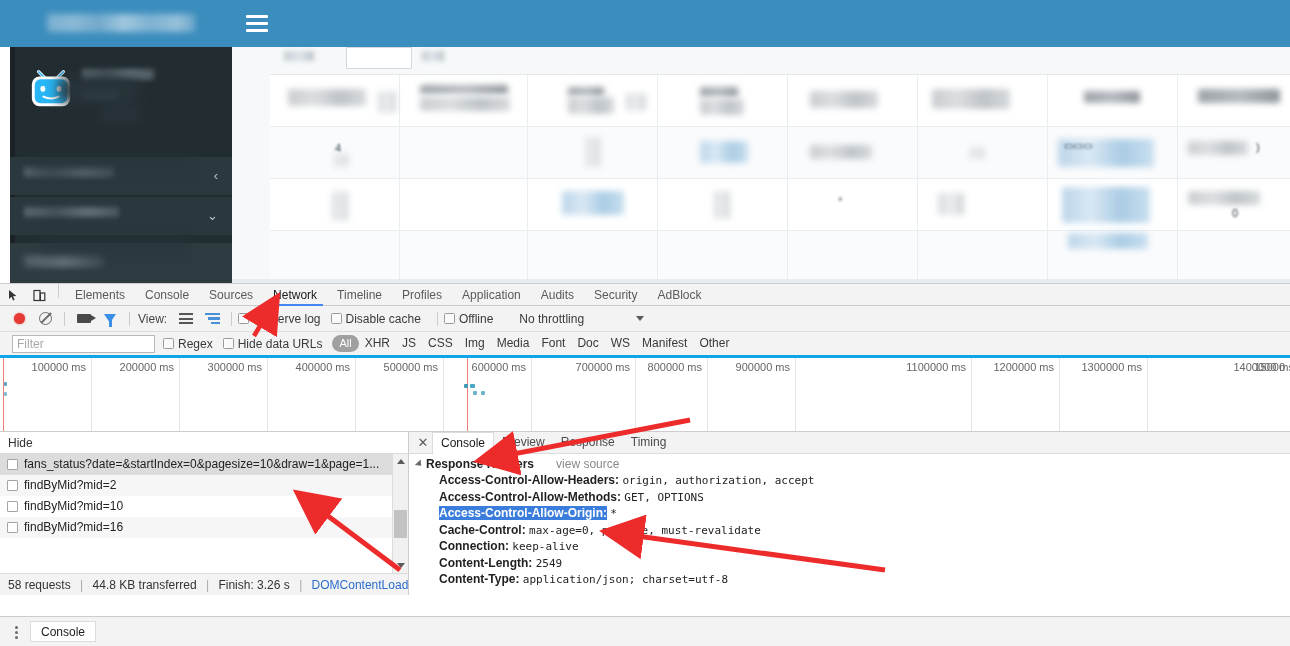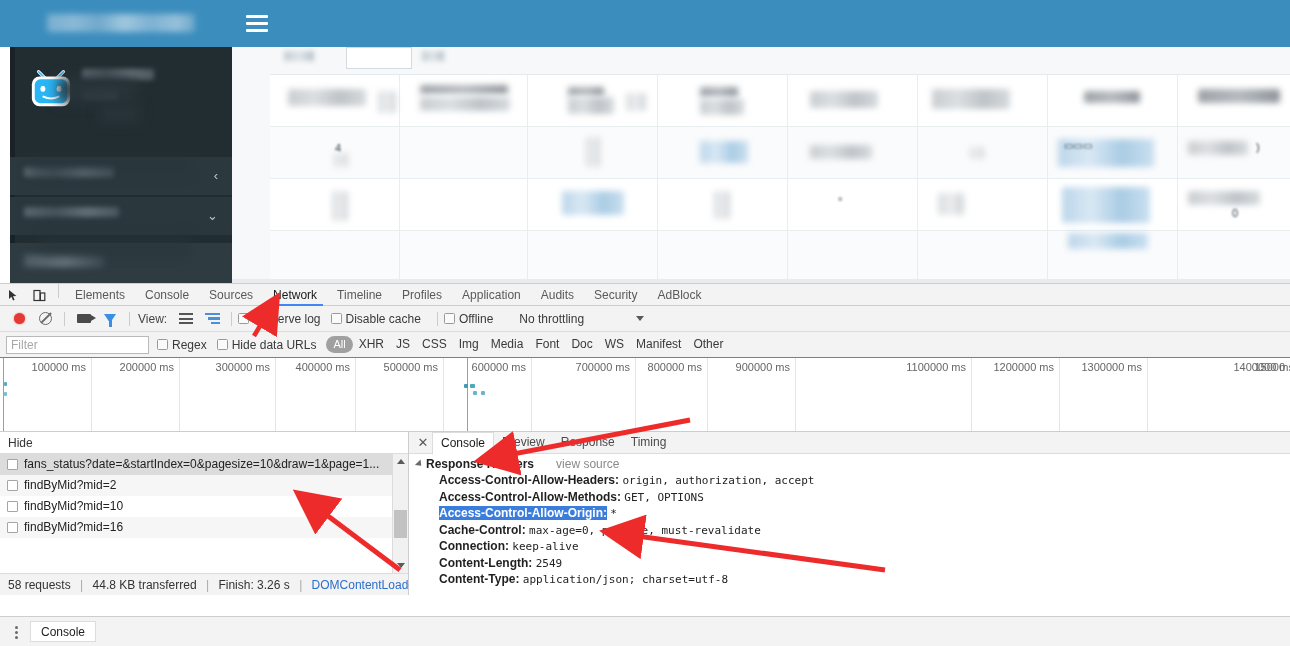--- a/index.html
+++ b/index.html
@@ -217,22 +217,22 @@
   .tb-item { color: #3a3a3a; margin-right: 10px; white-space: nowrap; cursor: pointer; }
   .throttle { color: #3a3a3a; margin-left: 16px; }
   .caret-dn {
     width: 0; height: 0; border-style: solid;
     border-width: 5px 4.5px 0 4.5px;
     border-color: #5a5a5a transparent transparent transparent;
   }
 
   .dt-filterbar {
     position: relative; height: 26px; width: 100%;
-    background: #f3f3f3; border-bottom: 1px solid #0ea5e9;
-    display: flex; align-items: center; padding-left: 6px;
+    background: #f3f3f3; border-bottom: 3px solid #0ea5e9;
+    display: flex; align-items: center; padding-left: 12px;
   }
   .filter-input {
     width: 143px; height: 18px; border: 1px solid #b9b9b9; background: #fff;
     font-size: 12px; padding: 0 4px; color: #333;
     font-family: "Liberation Sans", sans-serif;
   }
   .filter-input::placeholder { color: #a8a8a8; }
   .ftype {
     padding: 0 6px; height: 17px; line-height: 17px; color: #3a3a3a;
     cursor: pointer; border-radius: 9px; white-space: nowrap;
@@ -629,21 +629,21 @@
       <span class="ftype">Other</span>
     </div>
 
     <div class="timeline">
       <div class="tl-tick" style="left:0px;width:92px;">
         <span>100000 ms</span>
         </div>
       <div class="tl-tick" style="left:92px;width:88px;">
         <span>200000 ms</span>
         </div>
-      <div class="tl-tick" style="left:188px;width:88px;">
+      <div class="tl-tick" style="left:180px;width:88px;">
         <span>300000 ms</span>
         </div>
       <div class="tl-tick" style="left:268px;width:88px;">
         <span>400000 ms</span>
         </div>
       <div class="tl-tick" style="left:356px;width:88px;">
         <span>500000 ms</span>
         </div>
       <div class="tl-tick" style="left:444px;width:88px;">
         <span>600000 ms</span>

